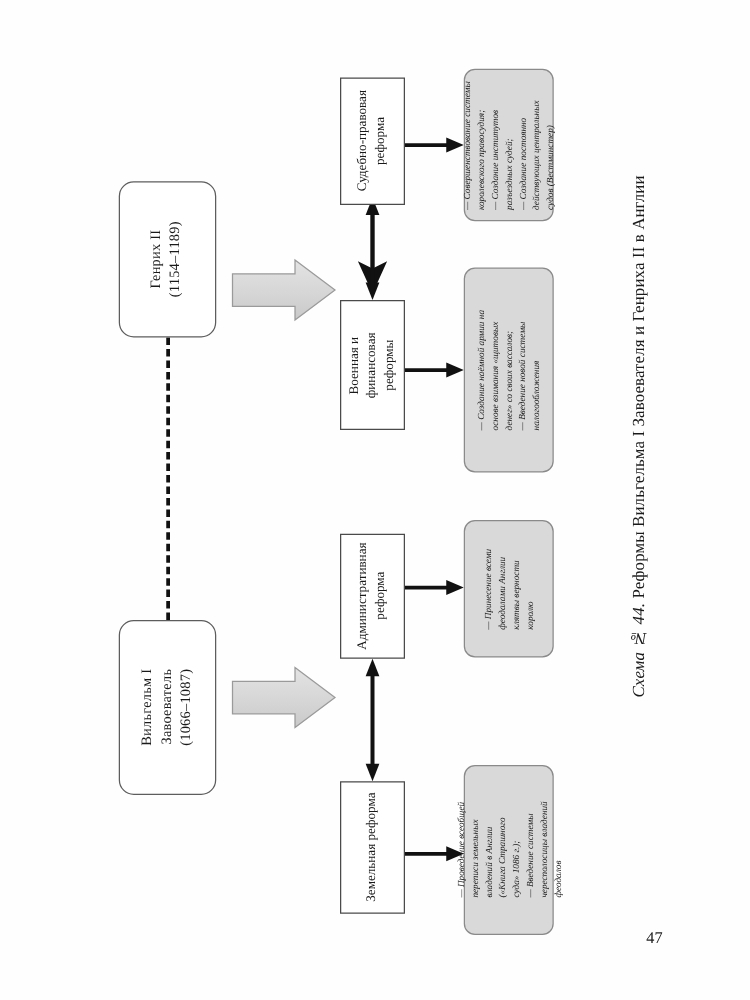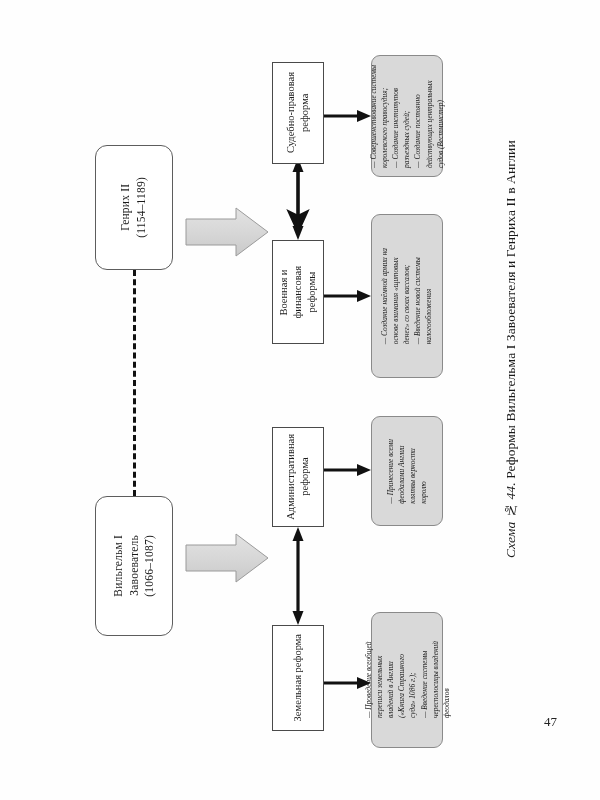--- a/index.html
+++ b/index.html
@@ -248,15 +248,15 @@
 суда» 1086 г.);
 — Введение системы
 чересполосицы владений
 феодалов</span>
   </div>
 
   <div class="caption" style="left:487px; top:212px; height:360px;">
     <span class="sch">Схема № 44.</span><span> Реформы Вильгельма I Завоевателя и Генриха II в Англии</span>
   </div>
 
-  <div class="page-num" style="left:517px; top:714px;margin-left:27px;">47</div>
+  <div class="page-num" style="left:517px; top:742px;">47</div>
 
 </div>
 
 </body></html>

